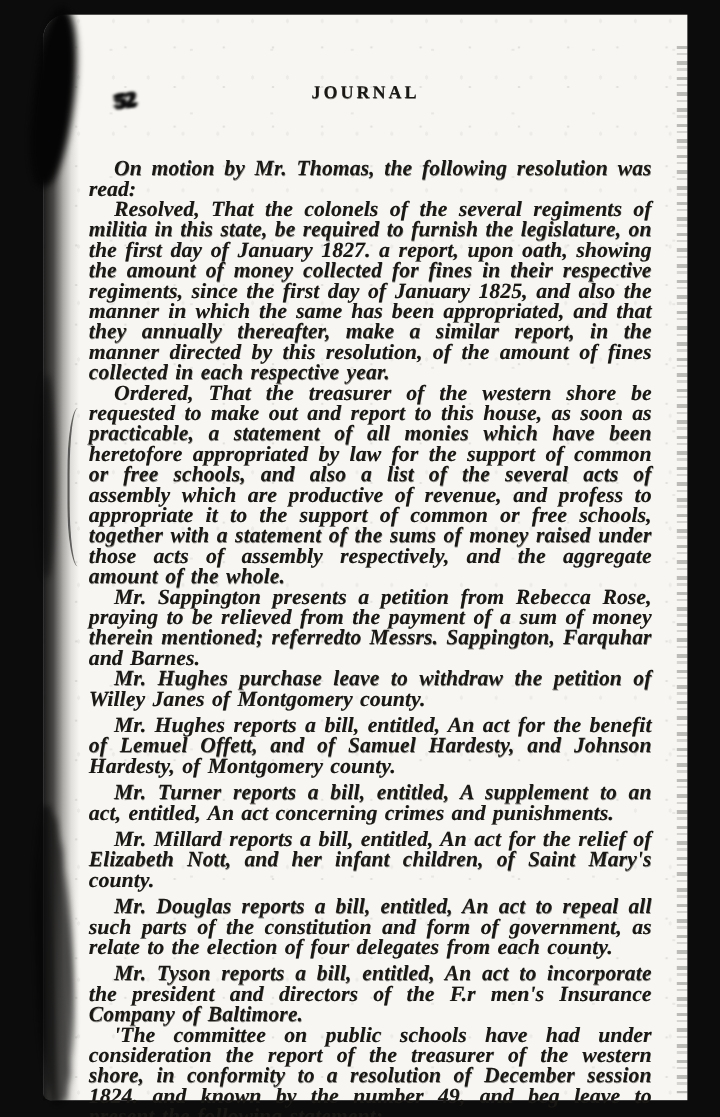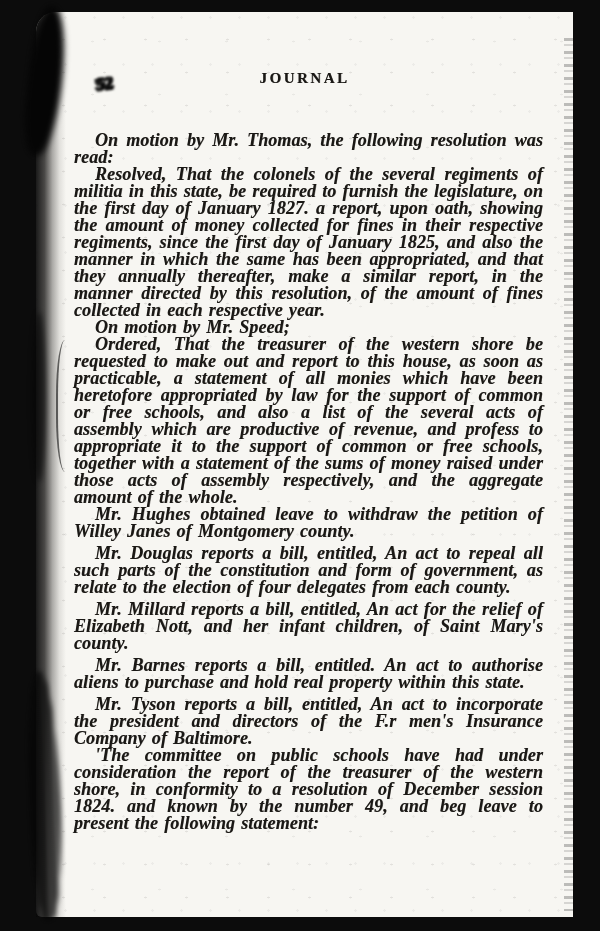--- a/index.html
+++ b/index.html
@@ -92,24 +92,25 @@
 
     <div class="page-header">
       <span class="page-number">52</span>
       <div class="running-title">JOURNAL</div>
     </div>
 
     <div class="page-body">
 
     <p>On motion by Mr. Thomas, the following resolution was read:</p>
         <p>Resolved, That the colonels of the several regiments of militia in this state, be required to furnish the legislature, on the first day of January 1827. a report, upon oath, showing the amount of money collected for fines in their respective regiments, since the first day of January 1825, and also the manner in which the same has been appropriated, and that they annually thereafter, make a similar report, in the manner directed by this resolution, of the amount of fines collected in each respective year.</p>
-        <p>On motion by Mr. Speed;</p>
         <p>Ordered, That the treasurer of the western shore be requested to make out and report to this house, as soon as practicable, a statement of all monies which have been heretofore appropriated by law for the support of common or free schools, and also a list of the several acts of assembly which are productive of revenue, and profess to appropriate it to the support of common or free schools, together with a statement of the sums of money raised under those acts of assembly respectively, and the aggregate amount of the whole.</p>
-        <p>Mr. Hughes obtained leave to withdraw the petition of Willey Janes of Montgomery county.</p>
+        <p>Mr. Sappington presents a petition from Rebecca Rose, praying to be relieved from the payment of a sum of money therein mentioned; referredto Messrs. Sappington, Farquhar and Barnes.</p>
+        <p>Mr. Hughes purchase leave to withdraw the petition of Willey Janes of Montgomery county.</p>
+        <p class="spaced">Mr. Hughes reports a bill, entitled, An act for the benefit of Lemuel Offett, and of Samuel Hardesty, and Johnson Hardesty, of Montgomery county.</p>
+        <p class="spaced">Mr. Turner reports a bill, entitled, A supplement to an act, entitled, An act concerning crimes and punishments.</p>
+        <p class="spaced">Mr. Millard reports a bill, entitled, An act for the relief of Elizabeth Nott, and her infant children, of Saint Mary's county.</p>
         <p class="spaced">Mr. Douglas reports a bill, entitled, An act to repeal all such parts of the constitution and form of government, as relate to the election of four delegates from each county.</p>
-        <p class="spaced">Mr. Millard reports a bill, entitled, An act for the relief of Elizabeth Nott, and her infant children, of Saint Mary's county.</p>
-        <p class="spaced">Mr. Barnes reports a bill, entitled. An act to authorise aliens to purchase and hold real property within this state.</p>
         <p class="spaced">Mr. Tyson reports a bill, entitled, An act to incorporate the president and directors of the F.r men's Insurance Company of Baltimore.</p>
         <p>'The committee on public schools have had under consideration the report of the treasurer of the western shore, in conformity to a resolution of December session 1824. and known by the number 49, and beg leave to present the following statement:</p>
       </div>
 
   </div>
 </div>
 
 </body></html>

